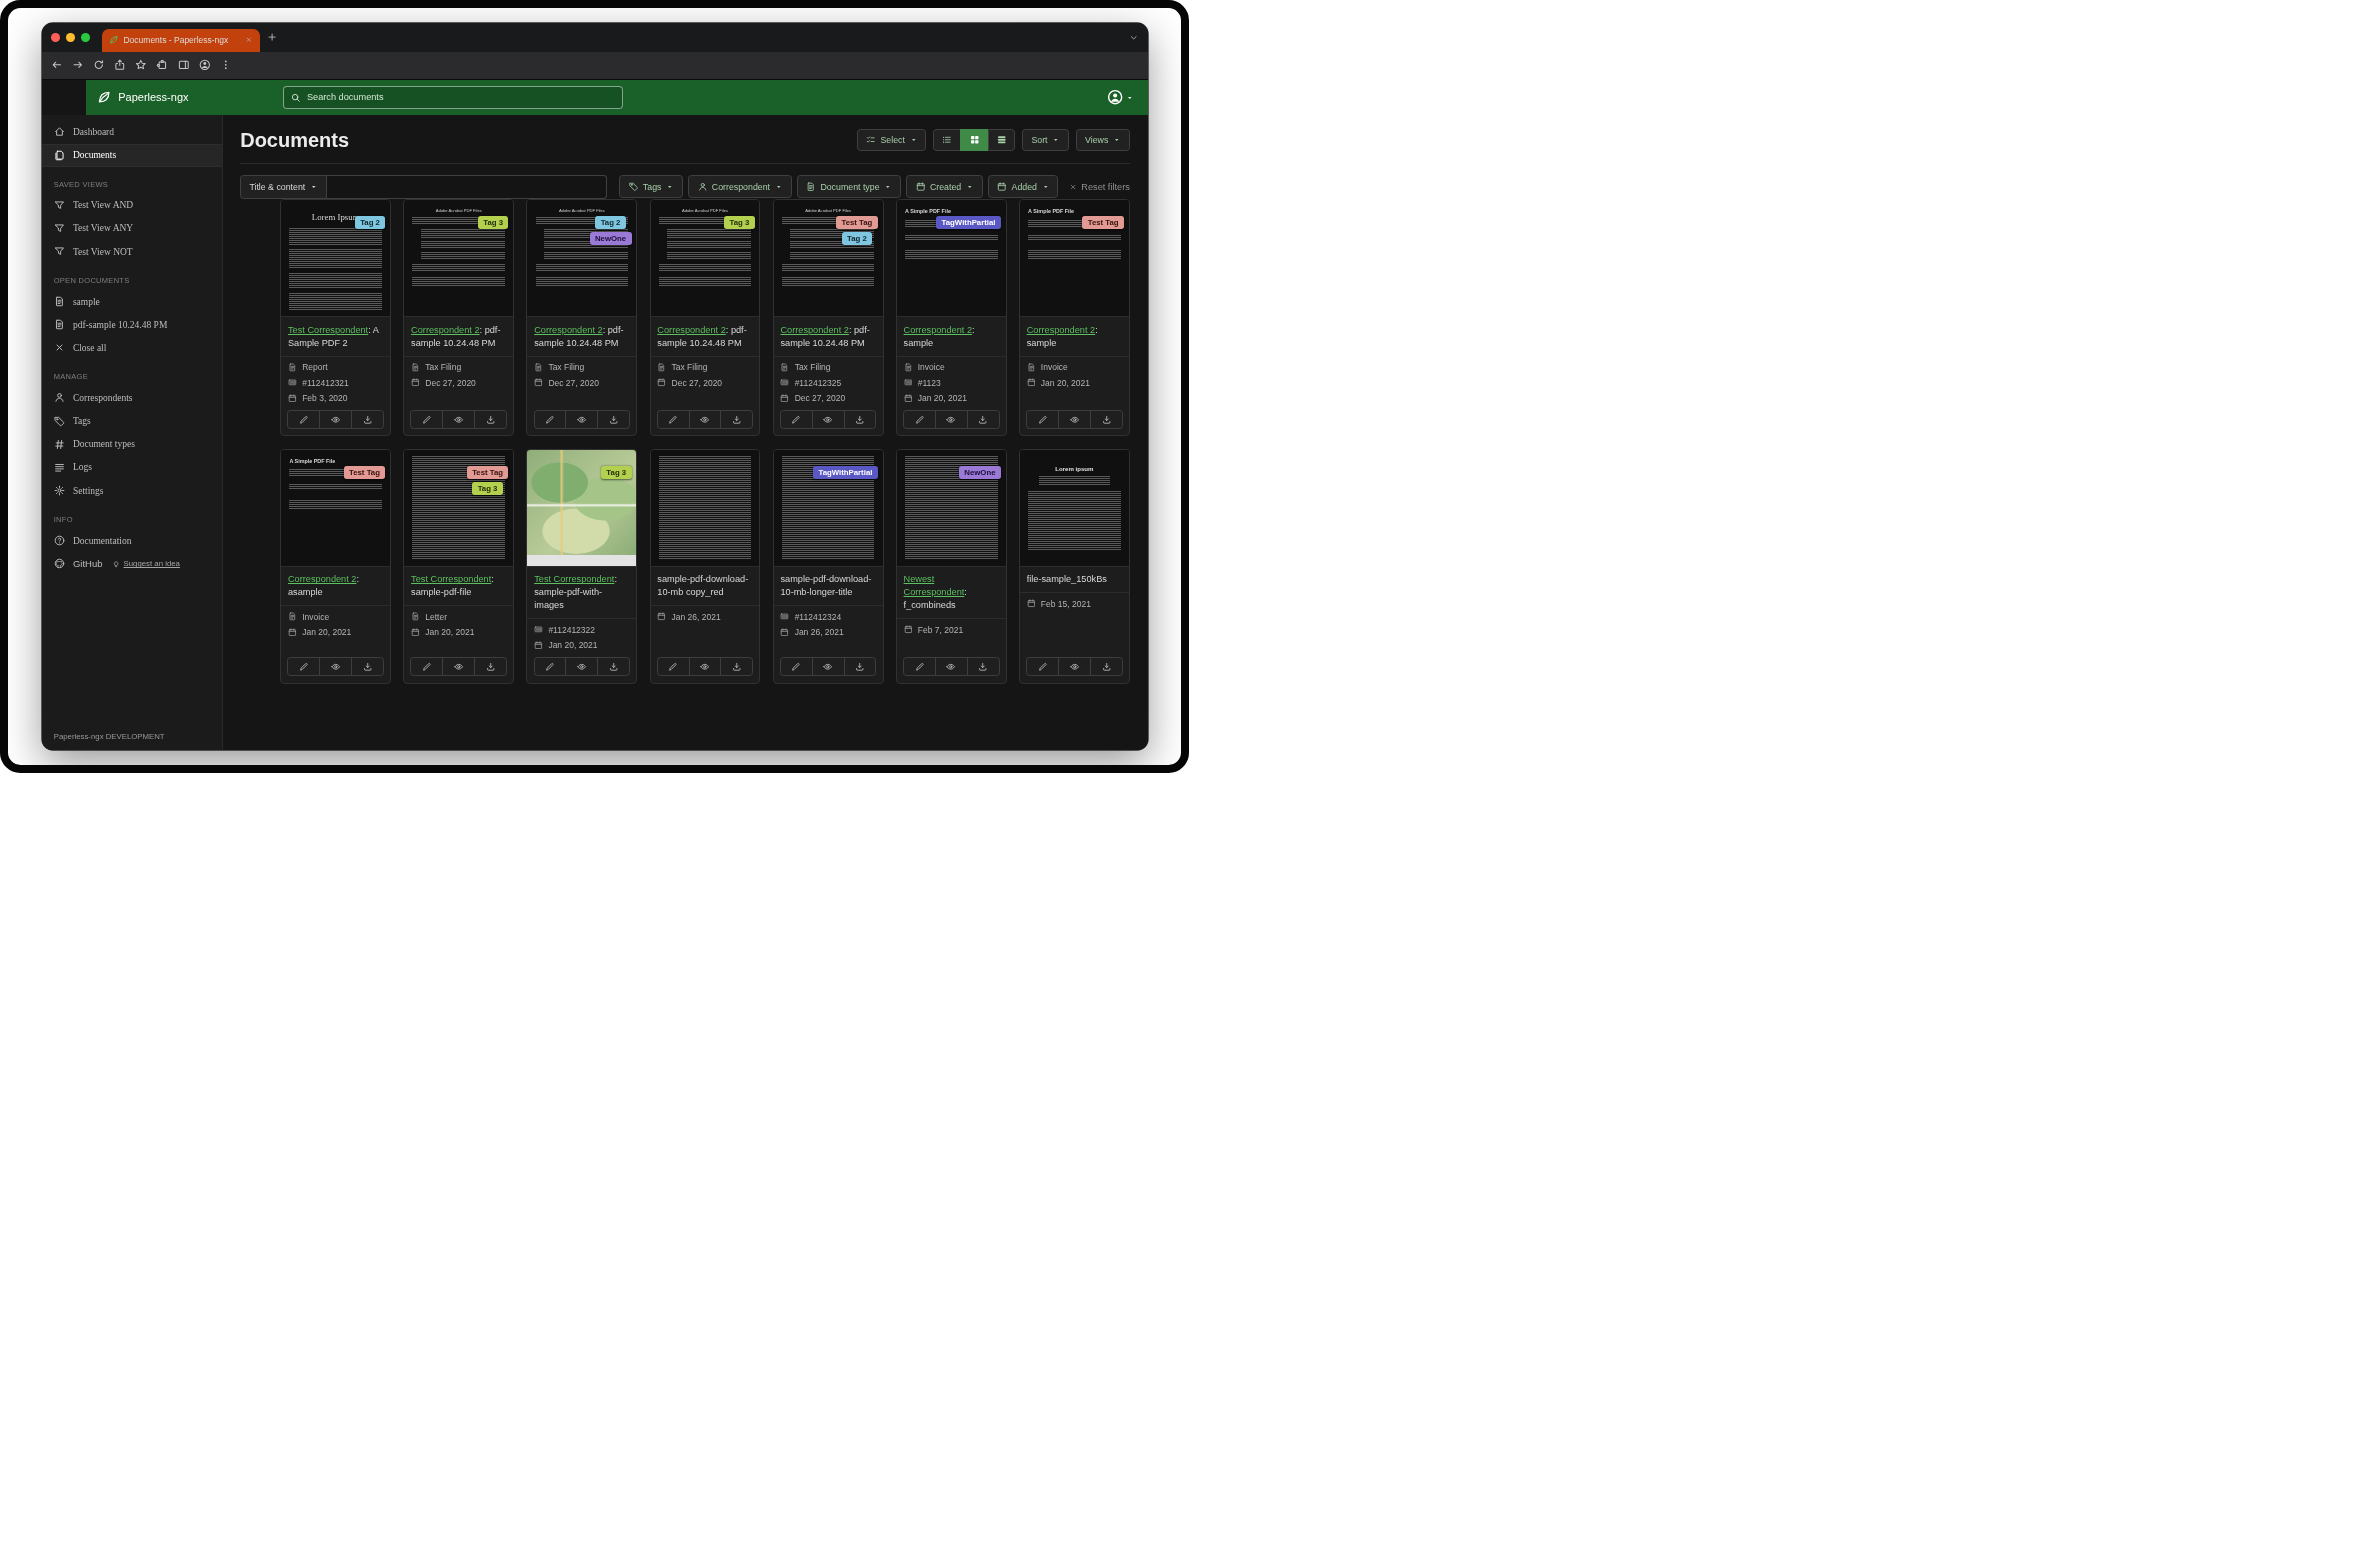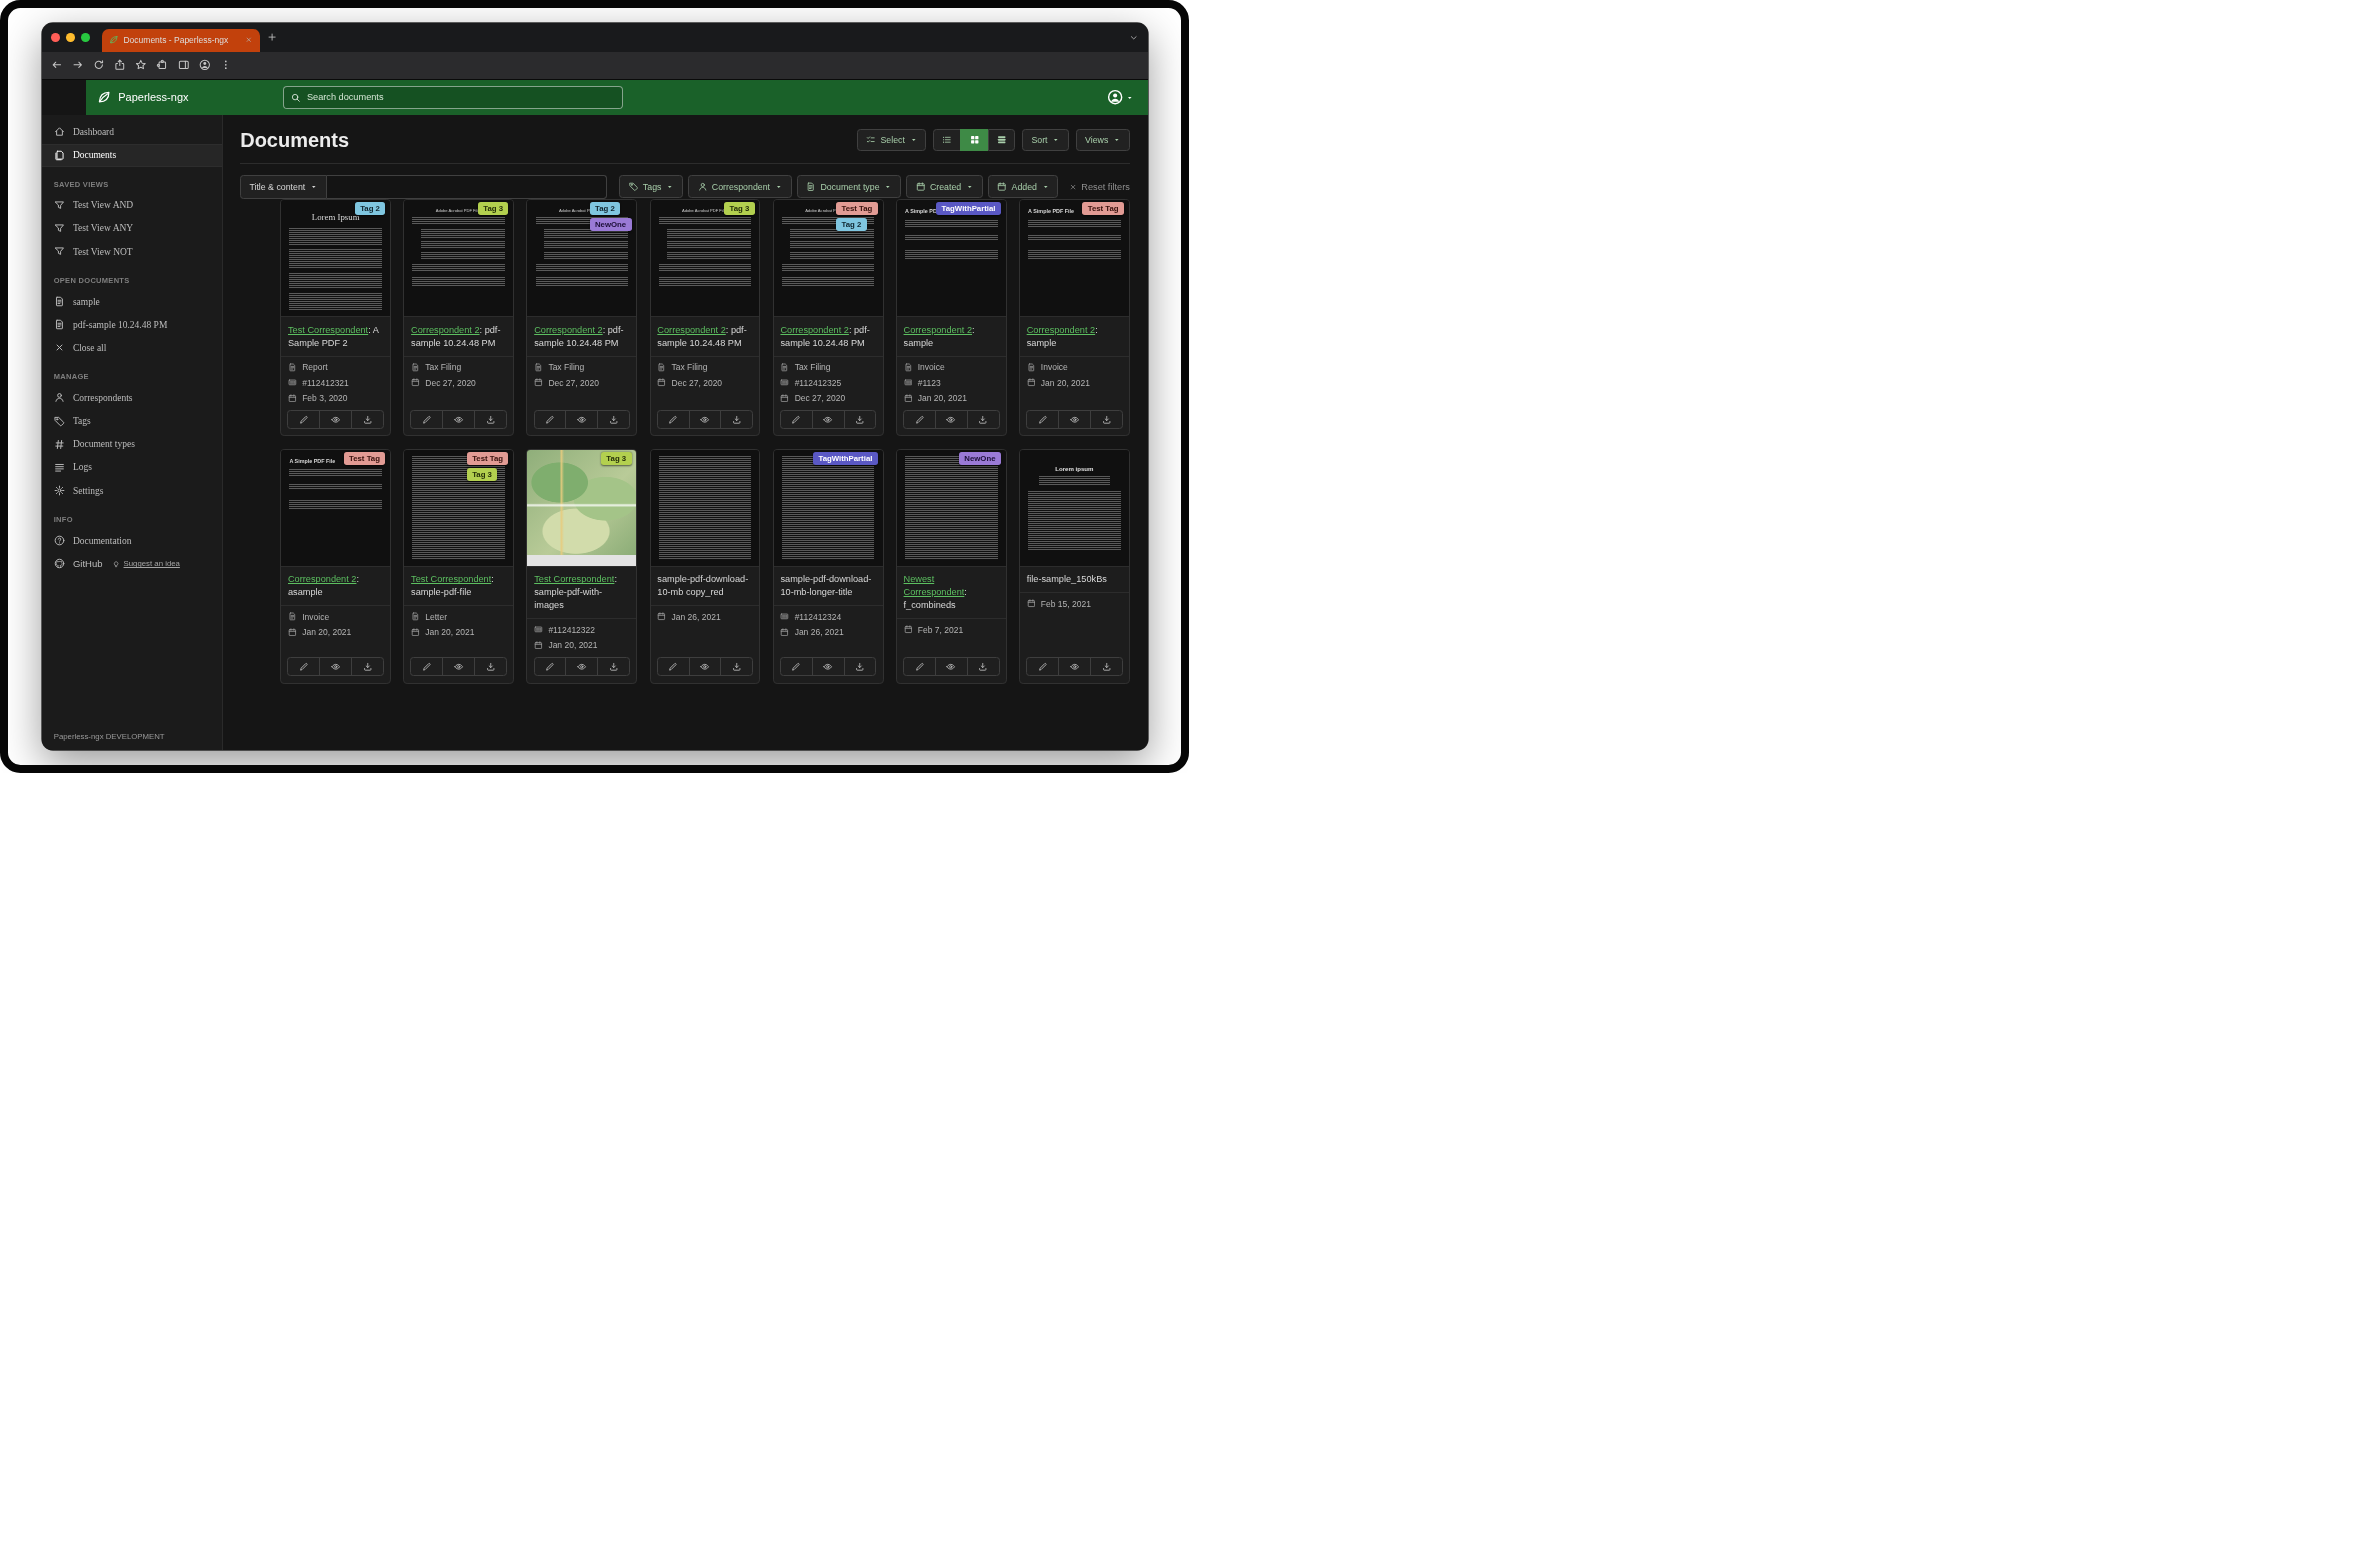--- a/index.html
+++ b/index.html
@@ -46,21 +46,21 @@
   .header-right { margin-left:auto; display:flex; align-items:center; gap:3.4px; padding-right:13.6px; color:#ffffff; cursor:pointer; }
   .header-right .avatar-ic .ic { width:16.3px; height:16.3px; }
   .header-right .caret-ic .ic { width:7.5px; height:7.5px; }
 
   
   .app-body { display:flex; height:635px; background:#151515; overflow:hidden; }
   .sidebar { width:181px; flex:none; background:#1b1b1b; border-right:0.7px solid #2a2a2a; display:flex; flex-direction:column; padding-top:5.4px; overflow:hidden; }
   .side-link { display:flex; align-items:center; gap:8.2px; padding:6.1px 12.2px; color:#bdbdbd; font-size:9.5px; cursor:pointer; text-decoration:none;font-family:Liberation Serif, serif; }
   .side-link .ic { width:11px; height:11px; }
   .side-link.active { background:#262626; color:#ffffff; box-shadow: inset 0 0.7px 0 #303030, inset 0 -0.7px 0 #303030; }
-  .side-heading { padding:13px 12.2px 4.8px; font-size:7.5px; font-weight:700; letter-spacing:0.3px; color:#7f7f7f; }
+  .side-heading { padding:13px 12.2px 4.8px; font-size:7.5px; font-weight:400; letter-spacing:0.3px; color:#7f7f7f; }
   .side-github { display:flex; align-items:center; gap:9.5px; padding:6.1px 12.2px; }
   .side-gh-link { display:flex; align-items:center; gap:8.2px; color:#bdbdbd; font-size:9.5px; cursor:pointer; text-decoration:none; }
   .side-gh-link .ic { width:11px; height:11px; }
   .suggest { display:flex; align-items:center; gap:3.4px; color:#a5a5a5; font-size:7.8px; text-decoration:underline; cursor:pointer; }
   .suggest .ic { width:8.2px; height:8.2px; }
   .side-footer { margin-top:auto; padding:9.5px 12.2px 9.5px; font-size:7.8px; color:#9a9a9a; }
 
   .main { flex:1; padding:0 17.7px; overflow:hidden; }
 
   .page-head { display:flex; align-items:center; justify-content:space-between; padding:13.6px 0 11px; border-bottom:0.7px solid #2c2c2c; }
@@ -93,21 +93,21 @@
   .page-btn { min-width:28.5px; height:24px; display:flex; align-items:center; justify-content:center; background:#1f1f1f;
               border:0.7px solid #3a3a3a; color:#8fcf92; font-size:10px; cursor:pointer; font-family:inherit; margin-left:-0.7px; }
   .page-btn.prev { border-radius:3.4px 0 0 3.4px; color:#6f8f70; margin-left:0; }
   .page-btn.next { border-radius:0 3.4px 3.4px 0; }
   .page-btn.active { background:#3e8a46; border-color:#3e8a46; color:#ffffff; }
 
   
   .doc-grid { display:grid; grid-template-columns:repeat(7,1fr); gap:12.2px;padding-left:40px; }
   .card { background:#1d1d1d; border:0.7px solid #313131; border-radius:4.1px; overflow:hidden; display:flex; flex-direction:column; min-height:231px; }
   .thumb { position:relative; height:117px; background:#101010; border-bottom:0.7px solid #2c2c2c; overflow:hidden; flex:none; }
-  .tags { position:absolute; top:2px; right:4.8px; display:flex; flex-direction:column; gap:3.4px; align-items:flex-start; z-index:2; }
+  .tags { position:absolute; top:16px; right:4.8px; display:flex; flex-direction:column; gap:3.4px; align-items:center; z-index:2; }
   .badge { font-size:7.8px; font-weight:700; padding:2px 5.4px; border-radius:2.7px; box-shadow:0 0.7px 2px rgba(0,0,0,.55); cursor:pointer; white-space:nowrap; }
   .card-title { padding:6.8px 6.8px 6.1px; font-size:9.2px; line-height:1.4; border-bottom:0.7px solid #2c2c2c; }
   .corr { color:#5cbf60; text-decoration:underline; cursor:pointer; }
   .tname { color:#d9d9d9; cursor:pointer; }
   .meta { padding:5.4px 6.8px 6.8px; display:flex; flex-direction:column; gap:5.4px; }
   .mrow { display:flex; align-items:center; gap:5.4px; color:#b5b5b5; font-size:8.5px; }
   .mrow .ic { width:8.8px; height:8.8px; opacity:.85; }
   .actions { margin:6.8px 6.1px 6.1px; margin-top:auto; border:0.7px solid #3e3e3e; border-radius:3.4px; display:flex; background:#1f1f1f; overflow:hidden; flex:none; }
   .abtn { flex:1; background:transparent; border:none; border-right:0.7px solid #3e3e3e; color:#c2c2c2; padding:4.1px 0;
           display:flex; justify-content:center; align-items:center; cursor:pointer; }

